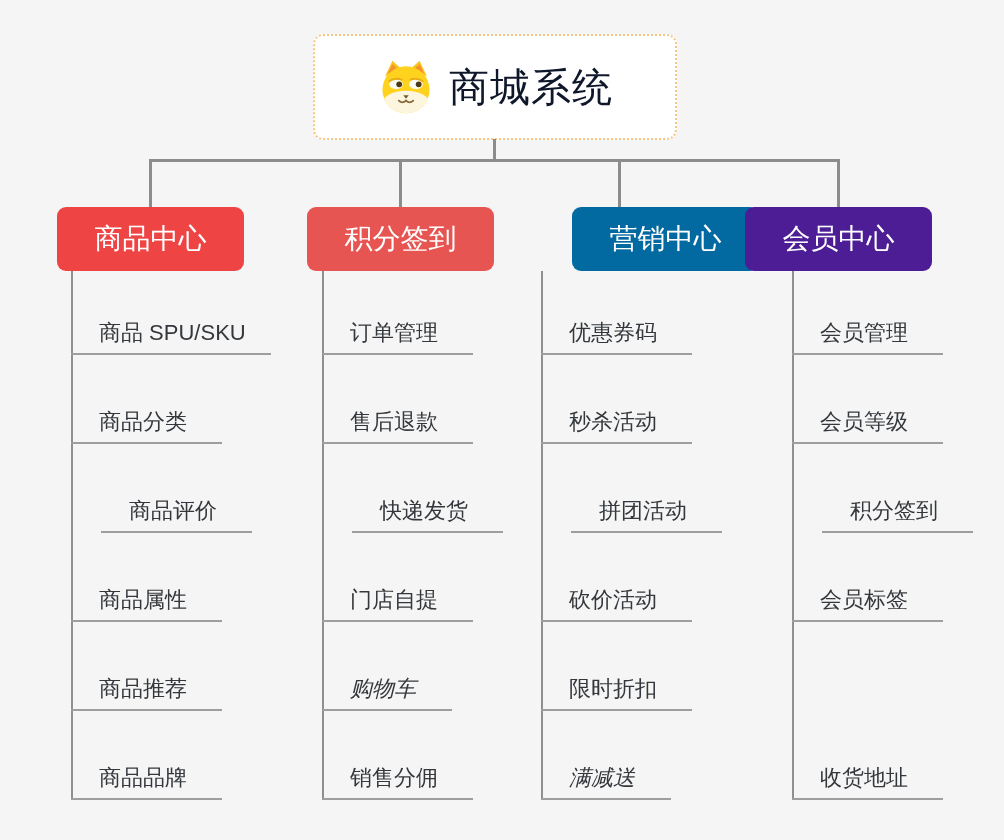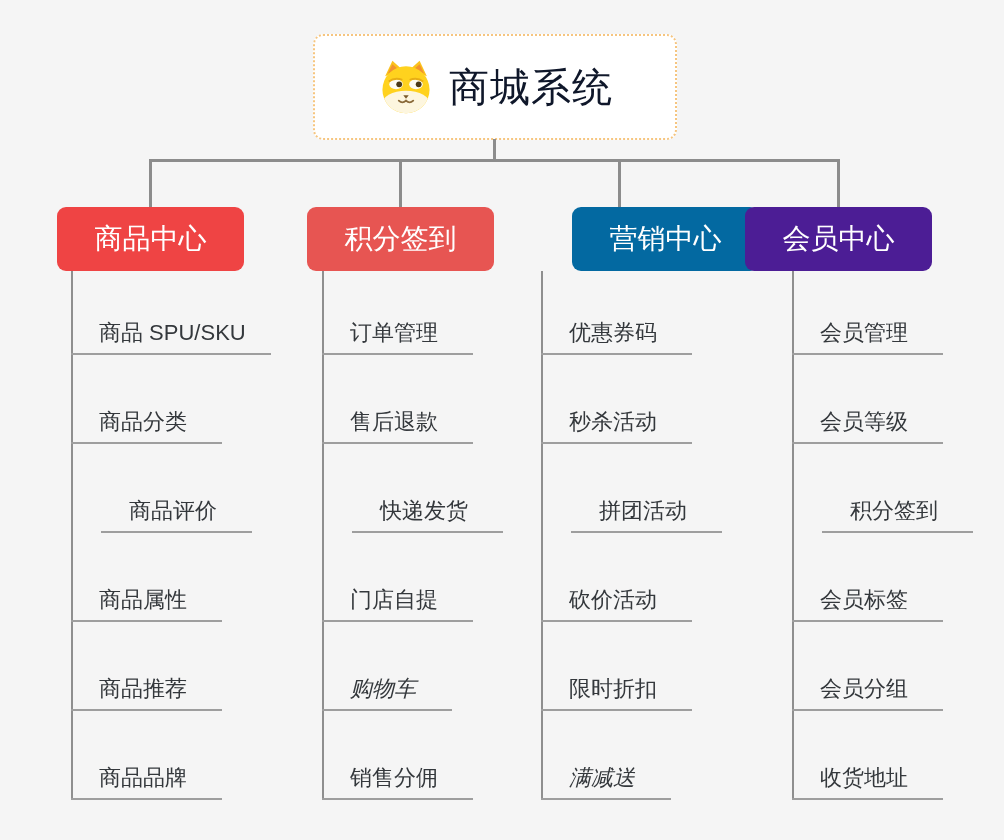--- a/index.html
+++ b/index.html
@@ -170,17 +170,16 @@
     <div class="leaf r4">限时折扣</div>
     <div class="leaf short r5">满减送</div>
   </div>
 
   <div class="column col3">
     <div class="trunk"></div>
     <div class="leaf r0">会员管理</div>
     <div class="leaf r1">会员等级</div>
     <div class="leaf r2">积分签到</div>
     <div class="leaf r3">会员标签</div>
-    <div class="leaf r4">会员分组</div>
     <div class="leaf r5">收货地址</div>
   </div>
 
 </div>
 
 </body></html>

